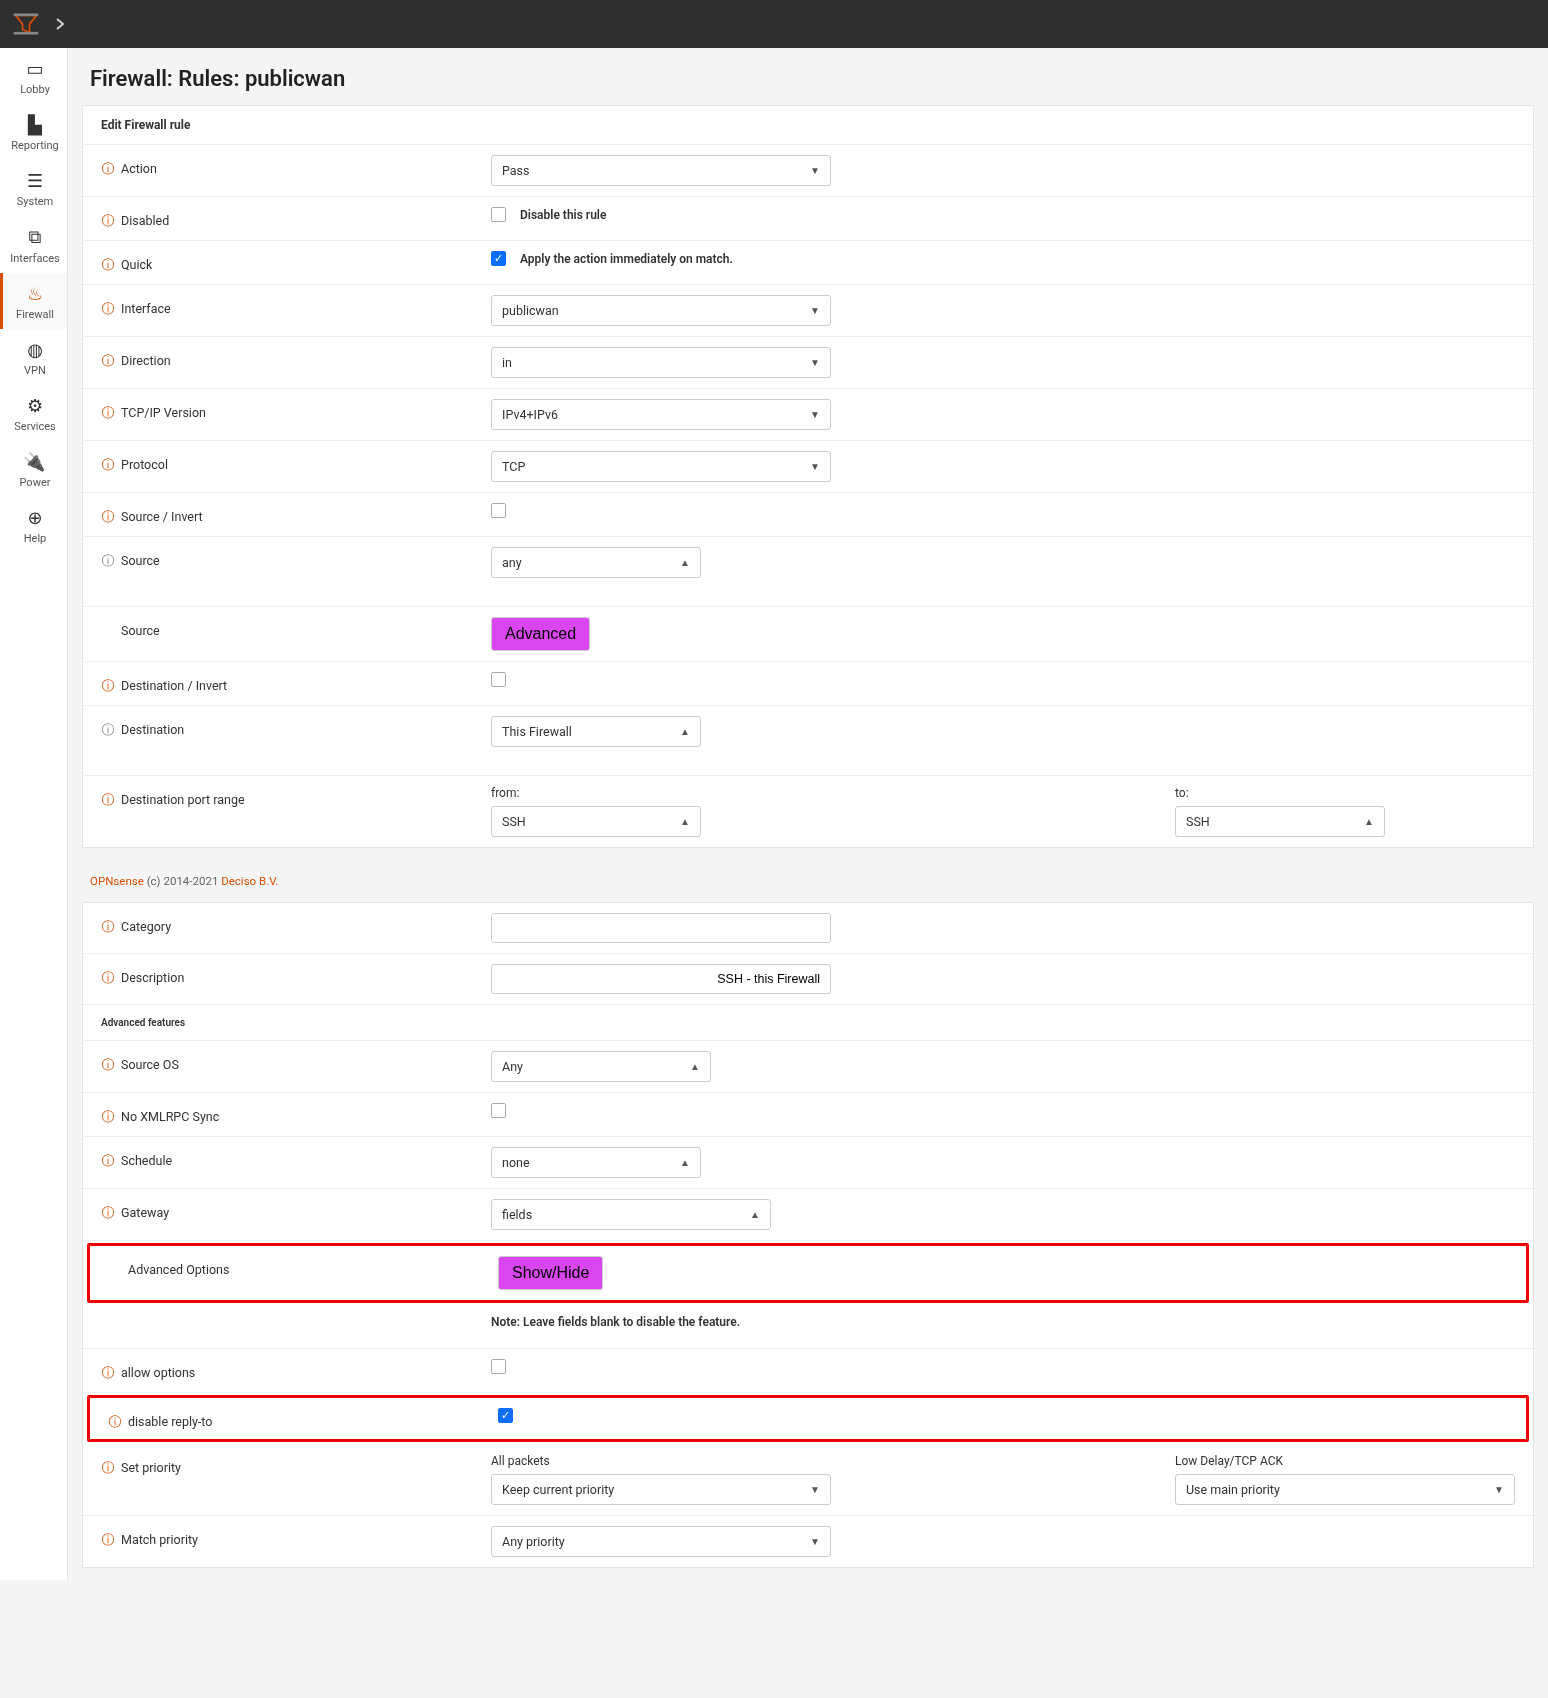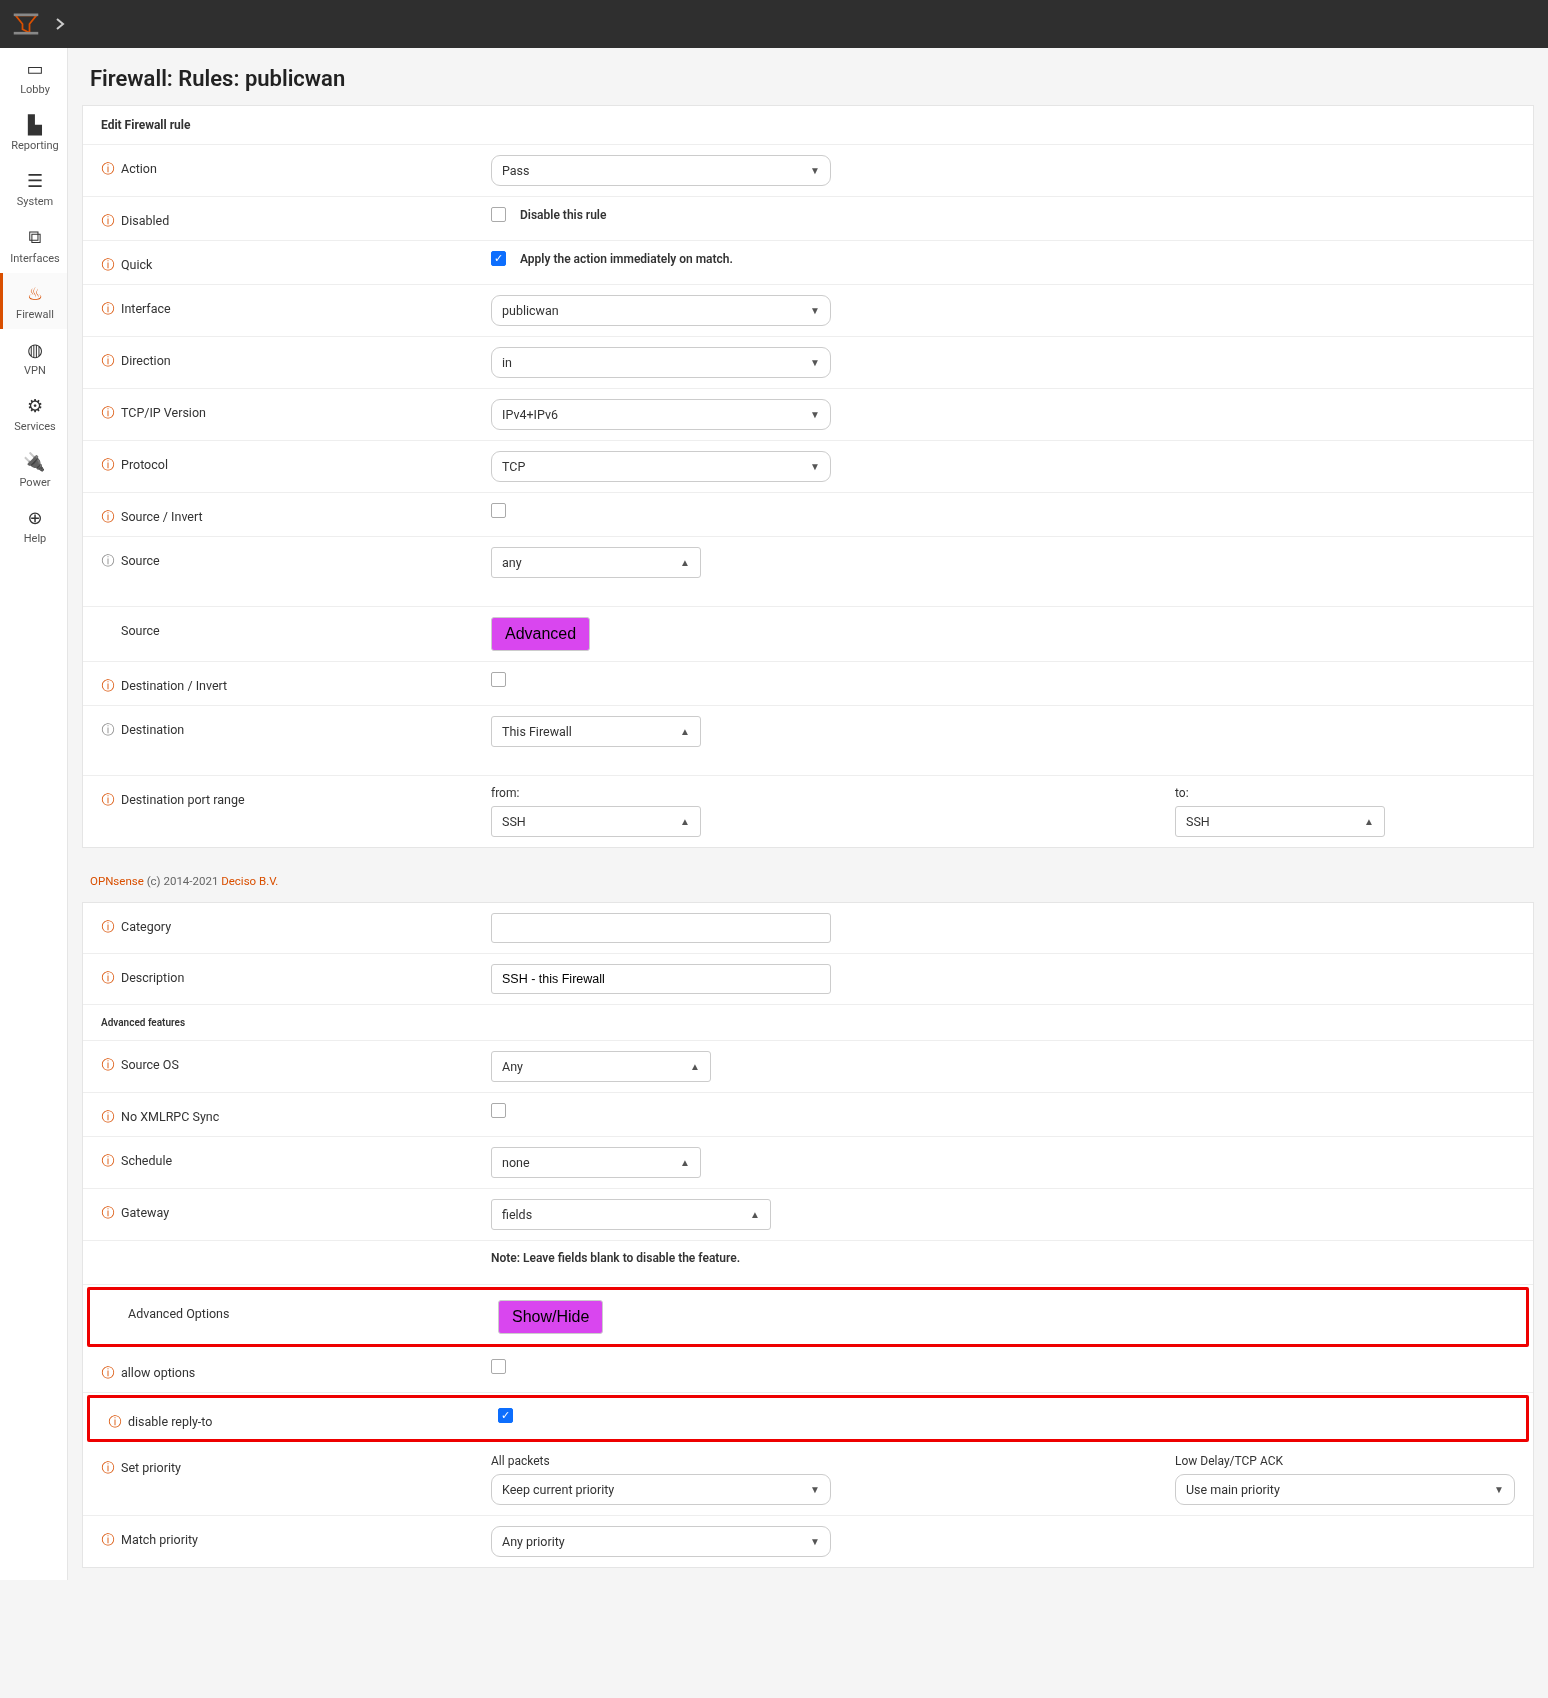--- a/index.html
+++ b/index.html
@@ -17,30 +17,30 @@
 .page-title { font-size: 22px; font-weight: 600; padding: 18px 22px 14px 22px; color: #222; }
 .panel { background: #fff; margin: 0 14px 12px 14px; border: 1px solid #e5e5e5; }
 .panel-header { padding: 12px 18px; font-weight: 700; font-size: 12px; border-bottom: 1px solid #eee; }
 .row { display: flex; align-items: flex-start; border-bottom: 1px solid #eee; padding: 10px 18px; min-height: 44px; }
 .row:last-child { border-bottom: none; }
 .label-col { width: 390px; flex-shrink: 0; display: flex; align-items: center; padding-top: 6px; font-size: 12.5px; }
 .label-col .info { color: #d94f00; margin-right: 6px; font-size: 13px; display: inline-flex; align-items: center; justify-content: center; width: 14px; height: 14px; }
 .label-col.noinfo .info { color: #888; }
 .field-col { flex: 1; display: flex; align-items: center; flex-wrap: wrap; gap: 8px; }
 .select { border: 1px solid #ccc; border-radius: 3px; padding: 7px 10px; font-size: 12.5px; background: #fff; display: flex; align-items: center; justify-content: space-between; cursor: pointer; }
-.select.w340 { width: 340px; border-radius: 9px; }
+.select.w340 { width: 340px; }
 .select.w210 { width: 210px; }
 .select.w220 { width: 220px; }
 .select.w280 { width: 280px; }
 .caret { font-size: 10px; color: #555; margin-left: 8px; }
 .chk { width: 15px; height: 15px; border: 1px solid #aaa; border-radius: 2px; background: #fff; display: inline-flex; align-items: center; justify-content: center; cursor: pointer; }
 .chk.checked { background: #0d6efd; border-color: #0d6efd; color: #fff; font-size: 11px; }
 .chk-label { font-weight: 600; font-size: 12px; margin-left: 6px; }
 .btn { border: 1px solid #ccc; border-radius: 3px; padding: 7px 13px; font-size: 16px; background: #d946ef; cursor: pointer; }
-.textinput { border: 1px solid #ccc; border-radius: 3px; padding: 7px 10px; font-size: 12.5px; width: 340px; }
+.textinput { border: 1px solid #ccc; border-radius: 3px; padding: 7px 10px; font-size: 12.5px; width: 340px; text-align: right; }
 .sub-label { font-weight: 400; font-size: 12px; margin-bottom: 6px; }
 .port-group { display: flex; flex-direction: column; }
 .port-pair { display: flex; gap: 40px; width: 100%; }
 .port-pair > div { flex: 1; max-width: 340px; }
 .footer { padding: 14px 22px; font-size: 11.5px; color: #666; }
 .footer a { color: #d94f00; text-decoration: none; }
 .section-head { font-weight: 600; font-size: 10px; padding: 12px 18px; border-bottom: 1px solid #eee; }
 .hl { border: 3px solid #e00; border-radius: 2px; }
 .note { font-weight: 600; font-size: 12px; padding-left: 0; }
 .priority-pair { display: flex; gap: 40px; width: 100%; }
@@ -348,34 +348,34 @@
             <span>Gateway</span>
           </div>
         <div class="field-col">
             <div class="select w280">
               <span>fields</span>
               <span class="caret">▲</span>
             </div>
           </div>
       </div>
 
-      <div class="row">
-        <div class="label-col"></div>
-        <div class="field-col">
-            <span class="note">Note: Leave fields blank to disable the feature.</span>
-          </div>
-      </div>
-
       <div class="row hl" style="margin:2px 4px;">
         <div class="label-col">
             <span style="width:20px"></span>
             <span>Advanced Options</span>
           </div>
         <div class="field-col">
             <button class="btn">Show/Hide</button>
+          </div>
+      </div>
+
+      <div class="row">
+        <div class="label-col"></div>
+        <div class="field-col">
+            <span class="note">Note: Leave fields blank to disable the feature.</span>
           </div>
       </div>
 
       <div class="row">
         <div class="label-col">
             <span class="info">ⓘ</span>
             <span>allow options</span>
           </div>
         <div class="field-col">
             <span class="chk"></span>

